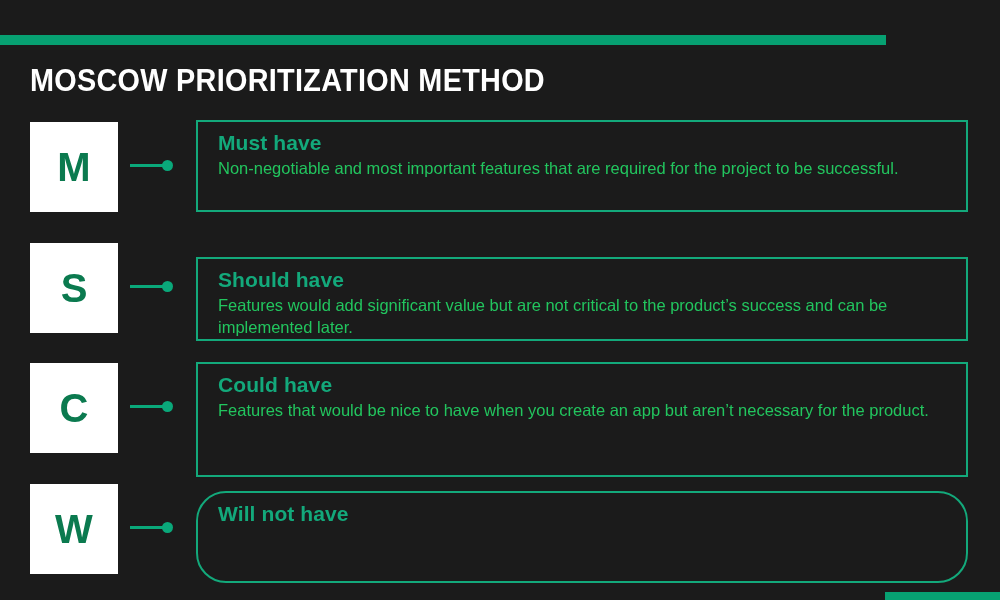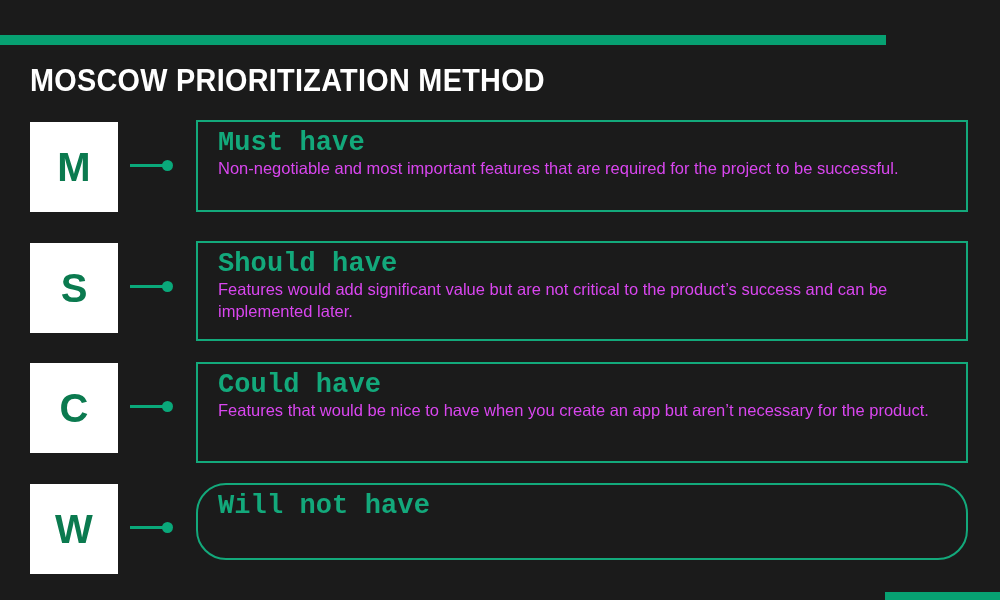--- a/index.html
+++ b/index.html
@@ -107,36 +107,36 @@
   .card {
     position: absolute;
     left: 196px;
     width: 772px;
     box-sizing: border-box;
     border: 2px solid #13a97b;
     background: #1b1b1b;
     padding: 8px 18px 10px 20px;
   }
   .card-0 { top: 0px;  height: 92px; }
-  .card-1 { top: 0px;  height: 100px; }
-  .card-2 { top: 1px;  height: 101px; }
-  .card-3 { top: 1px;  height: 77px; border-radius: 30px; }
+  .card-1 { top: 16px;  height: 84px; }
+  .card-2 { top: 1px;  height: 115px; }
+  .card-3 { top: 9px;  height: 92px; border-radius: 30px; }
 
   .card-title {
     margin: 0;
     color: #13a97b;
-    font-family: Liberation Mono, monospace;
-    font-size: 27px;
+    font-family: Liberation Sans, sans-serif;
+    font-size: 21px;
     font-weight: bold;
     line-height: 26px;
     letter-spacing: 0.1px;
   }
   .card-body {
     margin: 1px 0 0 0;
-    color: #d946ef;
+    color: #22c55e;
     font-family: "Liberation Sans", sans-serif;
     font-size: 16.5px;
     font-weight: normal;
     line-height: 22px;
     letter-spacing: 0px;
   }
 </style>
 </head>
 <body>
 

